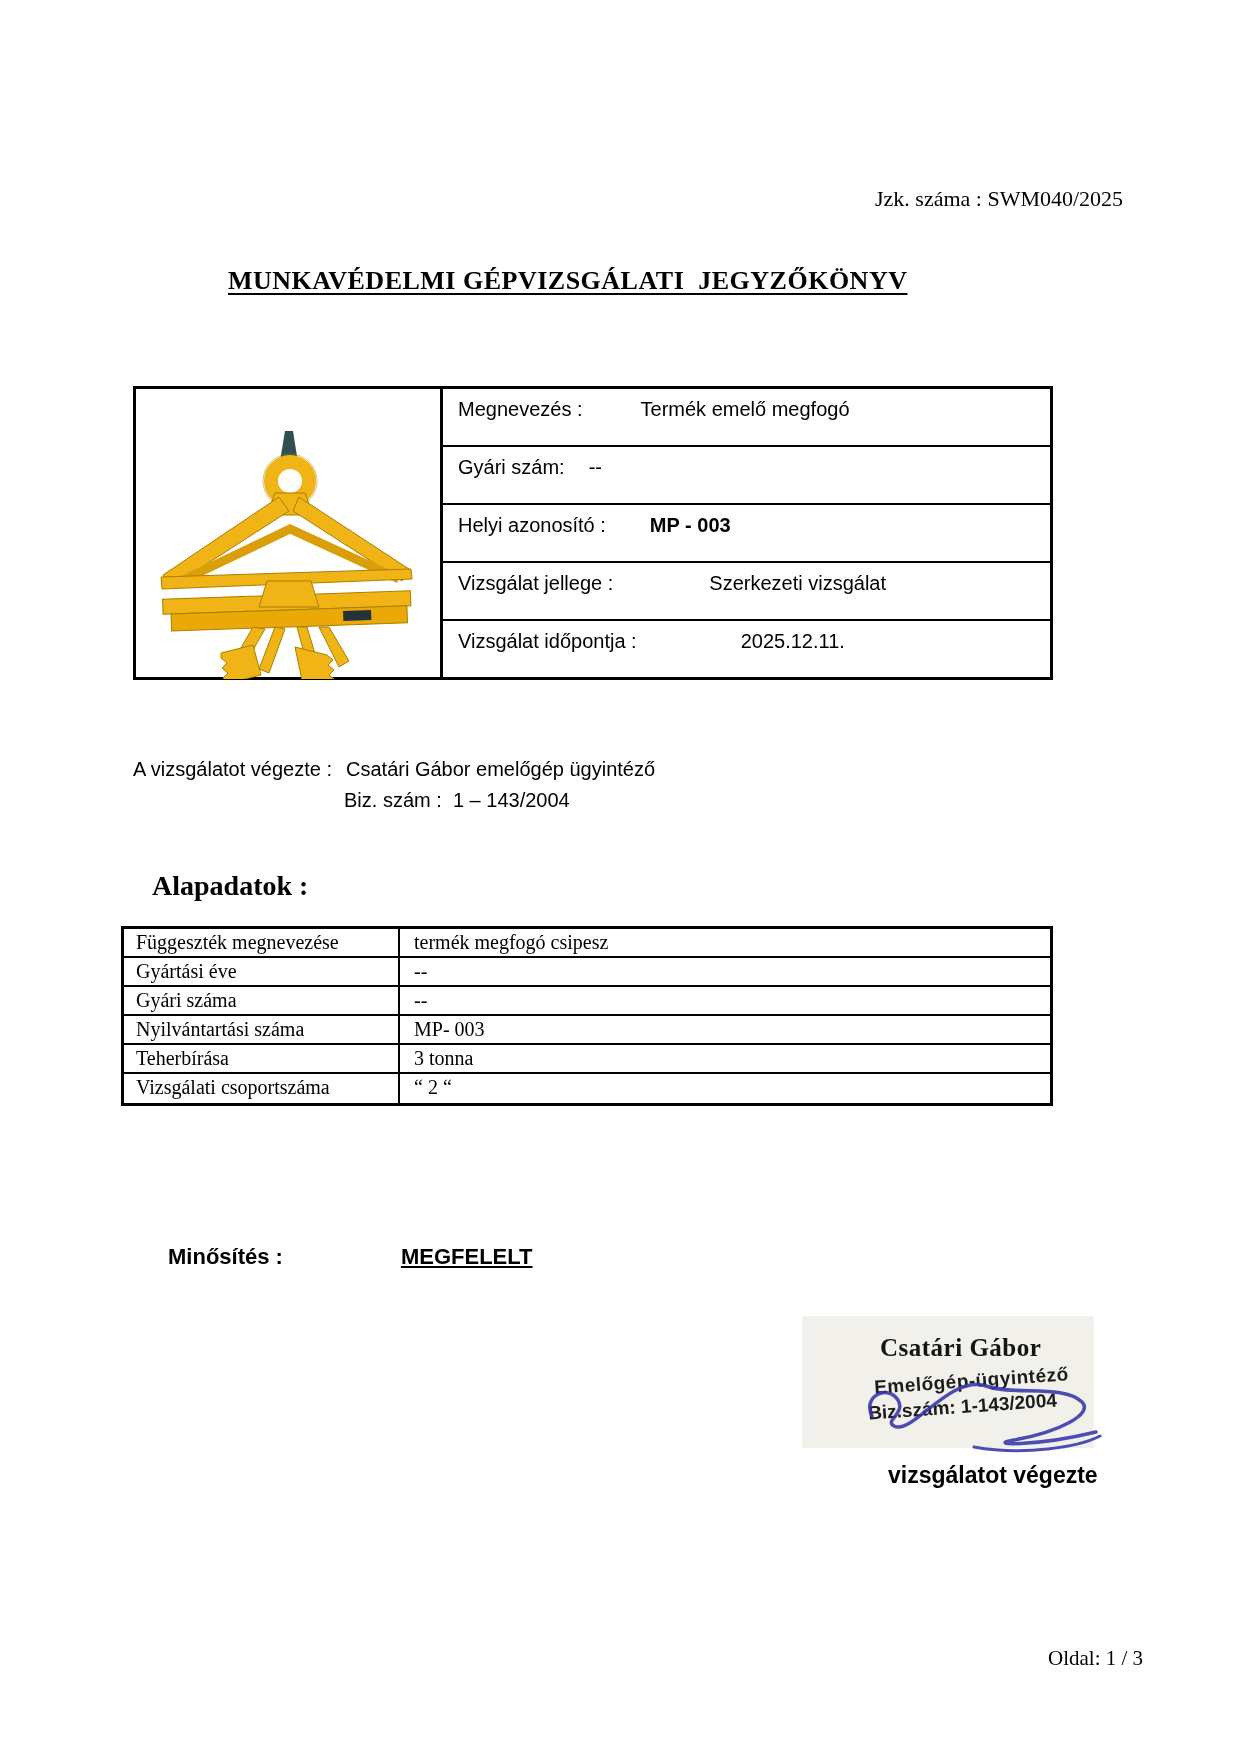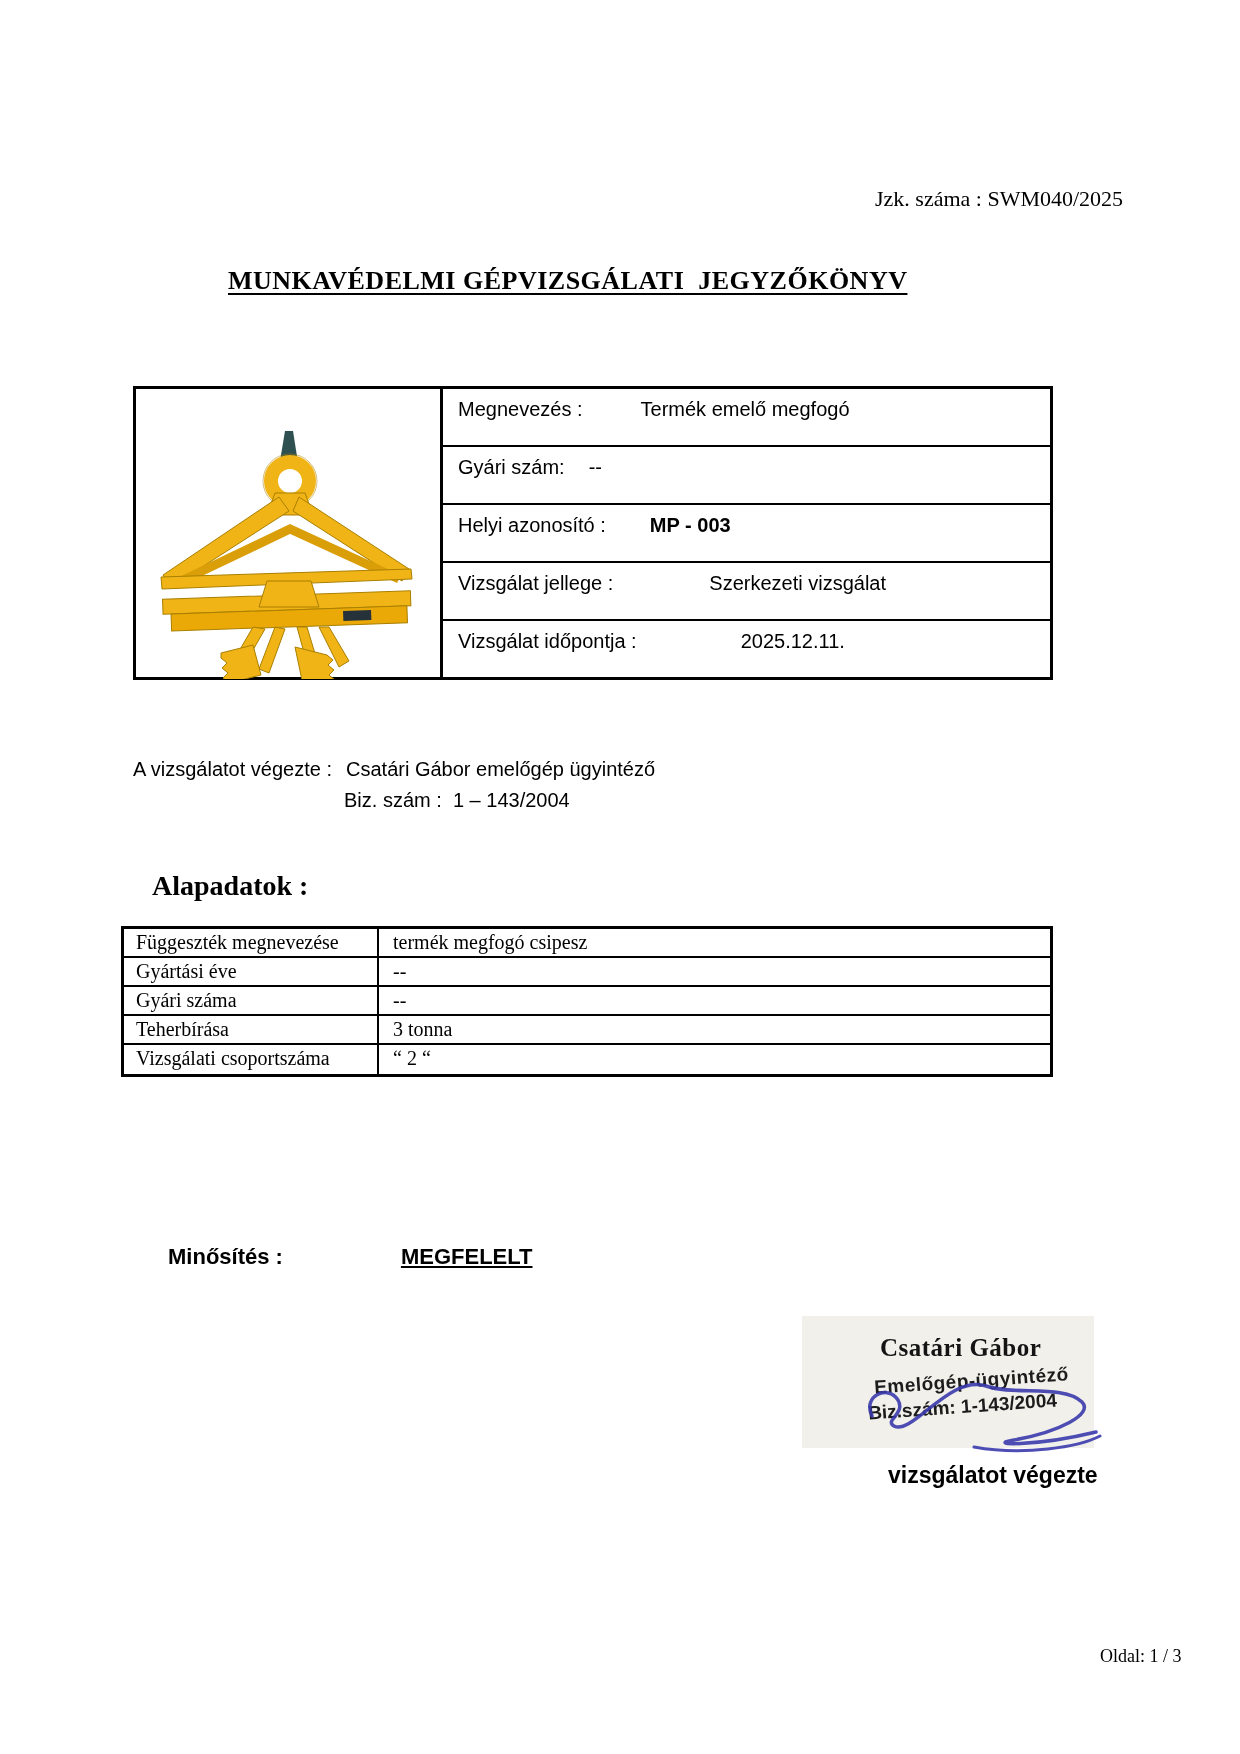--- a/index.html
+++ b/index.html
@@ -42,41 +42,41 @@
   #inspector-label { margin-right:14px; }
 
   
   #base-heading { position:absolute; left:152px; top:870px; font-size:28px; font-weight:bold; }
   #base-table {
     position:absolute; left:121px; top:926px; width:932px;
     border:3px solid #000; font-family:"Liberation Serif", serif; font-size:20px;
   }
   .bt-row { display:flex; height:29px; border-bottom:2px solid #000; }
   .bt-row:last-child { border-bottom:none; }
-  .bt-label { width:255px; border-right:2px solid #000; padding:2px 4px 0 12px; }
+  .bt-label { width:276px; border-right:2px solid #000; padding:2px 4px 0 12px; }
   .bt-value { flex:1; padding:2px 4px 0 14px; }
 
   
   #qualification { position:absolute; left:168px; top:1244px; font-size:22px; font-weight:bold; }
   #qualification .q-val { margin-left:118px;text-decoration:underline; }
 
   
   #stamp-area { position:absolute; left:802px; top:1316px; width:292px; height:132px;
     background:#f1f0ea; }
   #stamp-name { position:absolute; left:78px; top:18px; font-family:"Liberation Serif", serif;
     font-weight:bold; font-size:25px; letter-spacing:0.5px; color:#141414; }
   #stamp-role { position:absolute; left:72px; top:54px; font-weight:bold; font-size:19px;
     letter-spacing:0.5px; color:#1c1c1c; transform:rotate(-4deg); }
   #stamp-license { position:absolute; left:66px; top:80px; font-weight:bold; font-size:19px;
     color:#1c1c1c; transform:rotate(-4deg); }
   #signature-svg { position:absolute; left:52px; top:28px; }
   #stamp-caption { position:absolute; left:888px; top:1462px; font-size:23px; font-weight:bold; }
 
   
-  #page-number { position:absolute; left:1100px; top:1646px; font-size:18px; }
+  #page-number { position:absolute; left:1048px; top:1646px; font-size:21px; }
 </style>
 </head>
 <body>
 
 <div id="page">
 
   <div id="journal-no" class="serif">Jzk. száma : SWM040/2025</div>
 
   <div id="doc-title" class="serif">MUNKAVÉDELMI GÉPVIZSGÁLATI  JEGYZŐKÖNYV</div>
 
@@ -141,20 +141,24 @@
     </div>
     <div class="bt-row">
       <div class="bt-label">Gyártási éve</div>
       <div class="bt-value">--</div>
     </div>
     <div class="bt-row">
       <div class="bt-label">Gyári száma</div>
       <div class="bt-value">--</div>
     </div>
     <div class="bt-row">
+      <div class="bt-label">Nyilvántartási száma</div>
+      <div class="bt-value">MP- 003</div>
+    </div>
+    <div class="bt-row">
       <div class="bt-label">Teherbírása</div>
       <div class="bt-value">3 tonna</div>
     </div>
     <div class="bt-row">
       <div class="bt-label">Vizsgálati csoportszáma</div>
       <div class="bt-value">“ 2 “</div>
     </div>
   </div>
 
   <div id="qualification">

